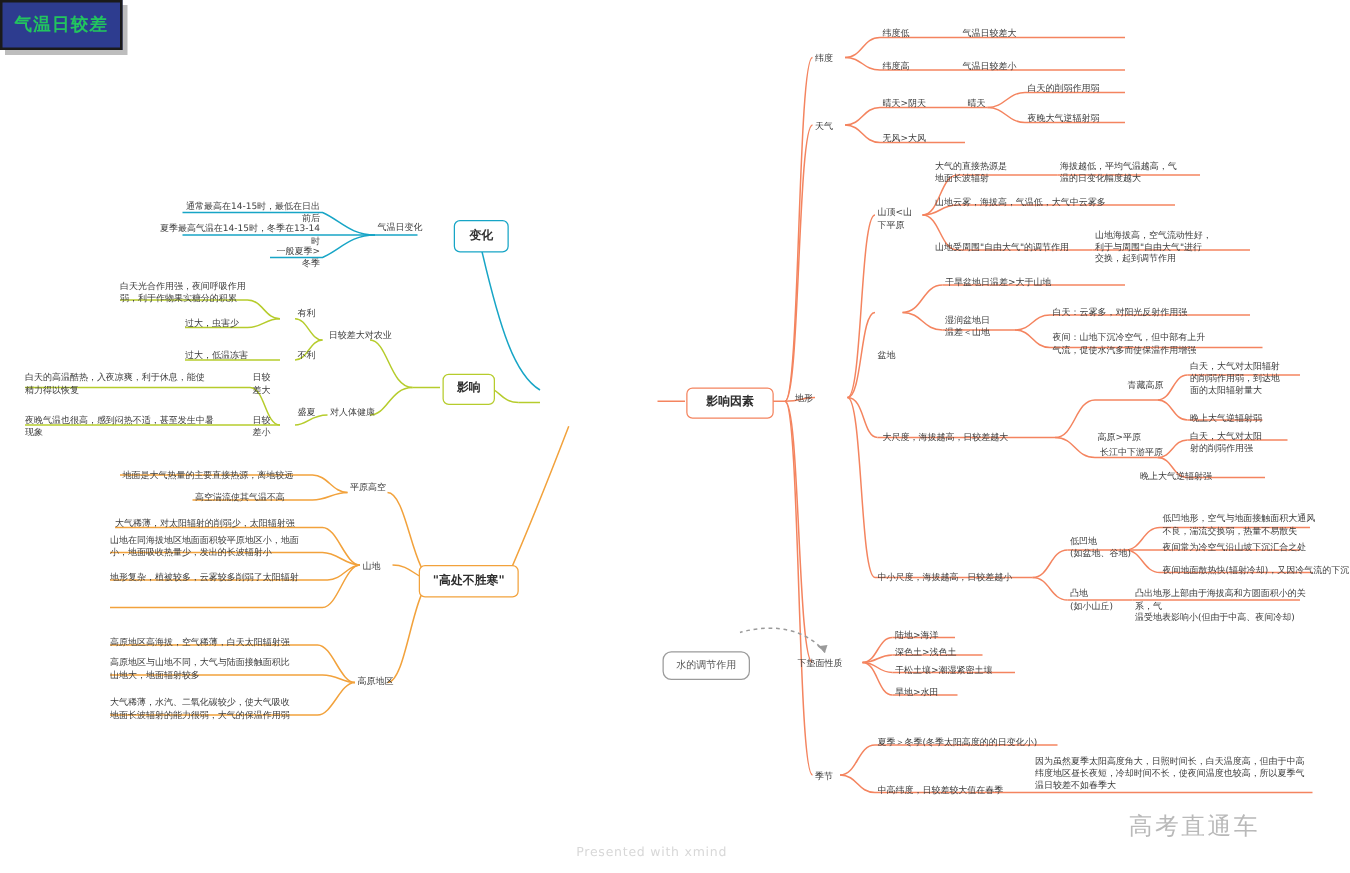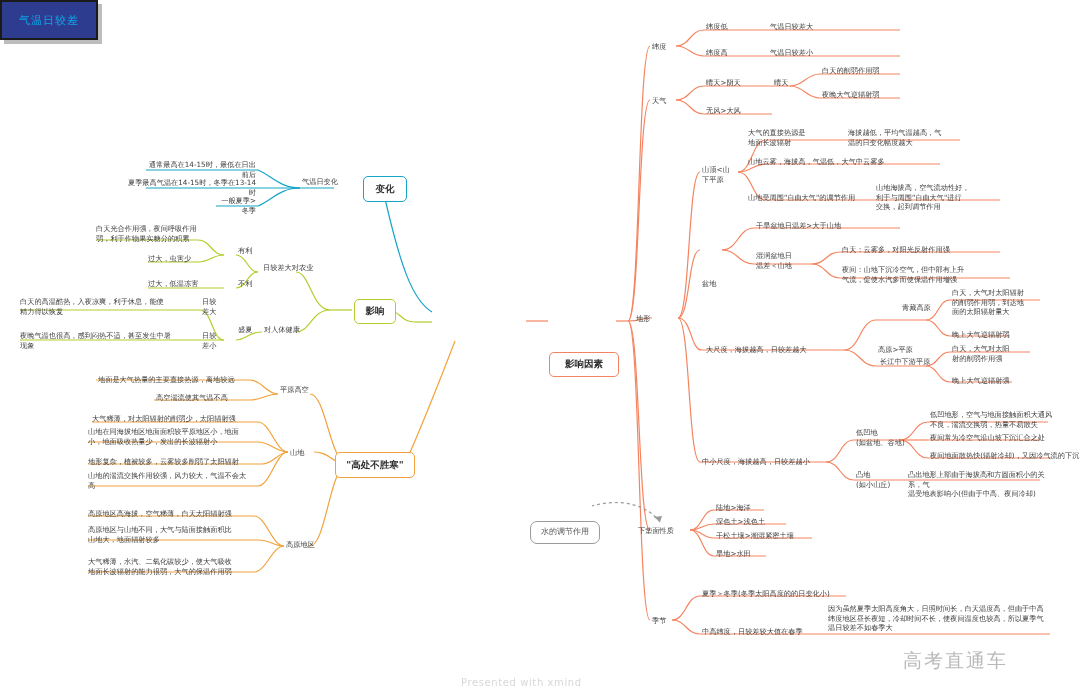--- a/index.html
+++ b/index.html
@@ -9,31 +9,31 @@
     font-size:7.2px;color:#3d3d3d;position:relative;
   }
   #canvas{position:absolute;left:0;top:0;width:1080px;height:698px;}
   svg.links{position:absolute;left:0;top:0;width:1080px;height:698px;pointer-events:none;}
   .node{position:absolute;line-height:1.35;white-space:pre-line;}
   .root{
     left:432px;top:303px;width:94px;height:36px;
     background:#2d3c8f;border:2.5px solid #1a1a1a;
     box-shadow:4px 4px 0 #bdbdbd;
     display:flex;align-items:center;justify-content:center;
-    color:#0ea5e9;font-size:11px;font-weight:normal;letter-spacing:1px;
+    color:#22c55e;font-size:14px;font-weight:bold;letter-spacing:1px;
   }
   .branch-box{
     border:1.4px solid #888;border-radius:5px;background:#fff;
     display:flex;align-items:center;justify-content:center;
     font-size:9.5px;font-weight:bold;text-align:center;
   }
   .bb-change{border-color:#17a5c6;color:#2e2e2e;}
   .bb-effect{border-color:#b6cc2c;color:#2e2e2e;}
   .bb-high{border-color:#f2a23c;color:#2e2e2e;}
-  .bb-factor{border-color:#f4845f;color:#2e2e2e;margin-top:42px;}
+  .bb-factor{border-color:#f4845f;color:#2e2e2e;}
   .bb-water{border-color:#9b9b9b;color:#555;border-radius:7px;font-weight:normal;font-size:8px;}
   .watermark{
     position:absolute;left:903px;top:648px;font-size:19px;color:#b9b9b9;
     letter-spacing:2px;font-family:"DejaVu Sans","Liberation Sans",sans-serif;
   }
   .xmind{
     position:absolute;left:461px;top:677px;font-size:10px;color:#d8d8d8;
     letter-spacing:.6px;
   }
   .t-right{text-align:right;}
@@ -223,22 +223,20 @@
 
   <div class="node" style="left:280px;top:385px;">平原高空</div>
   <div class="node" style="left:98px;top:375px;">地面是大气热量的主要直接热源，离地较远</div>
   <div class="node" style="left:156px;top:393px;">高空湍流使其气温不高</div>
 
   <div class="node" style="left:290px;top:448px;">山地</div>
   <div class="node" style="left:92px;top:414px;">大气稀薄，对太阳辐射的削弱少，太阳辐射强</div>
   <div class="node" style="left:88px;top:427px;width:170px;">山地在同海拔地区地面面积较平原地区小，地面
 小，地面吸收热量少，发出的长波辐射小</div>
   <div class="node" style="left:88px;top:457px;">地形复杂，植被较多，云雾较多削弱了太阳辐射</div>
-  <div class="node" style="left:88px;top:471px;width:168px;">山地的湍流交换作用较强，风力较大，气温不会太
-高</div>
 
   <div class="node" style="left:286px;top:540px;">高原地区</div>
   <div class="node" style="left:88px;top:509px;">高原地区高海拔，空气稀薄，白天太阳辐射强</div>
   <div class="node" style="left:88px;top:525px;width:164px;">高原地区与山地不同，大气与陆面接触面积比
 山地大，地面辐射较多</div>
   <div class="node" style="left:88px;top:557px;width:168px;">大气稀薄，水汽、二氧化碳较少，使大气吸收
 地面长波辐射的能力很弱，大气的保温作用弱</div>
 
   <div class="node" style="left:652px;top:42px;">纬度</div>
   <div class="node" style="left:706px;top:22px;">纬度低</div>
@@ -278,21 +276,21 @@
   <div class="node" style="left:706px;top:345px;">大尺度，海拔越高，日较差越大</div>
   <div class="node" style="left:878px;top:345px;">高原&gt;平原</div>
   <div class="node" style="left:902px;top:303px;">青藏高原</div>
   <div class="node" style="left:952px;top:288px;width:92px;">白天，大气对太阳辐射
 的削弱作用弱，到达地
 面的太阳辐射量大</div>
   <div class="node" style="left:952px;top:330px;">晚上大气逆辐射弱</div>
   <div class="node" style="left:880px;top:357px;">长江中下游平原</div>
   <div class="node" style="left:952px;top:344px;width:88px;">白天，大气对太阳
 射的削弱作用强</div>
-  <div class="node" style="left:952px;top:376px;">晚上大气逆辐射强</div>
+  <div class="node" style="left:912px;top:376px;">晚上大气逆辐射强</div>
 
   <div class="node" style="left:702px;top:457px;">中小尺度，海拔越高，日较差越小</div>
   <div class="node" style="left:856px;top:428px;">低凹地
 (如盆地、谷地)</div>
   <div class="node" style="left:930px;top:410px;width:124px;">低凹地形，空气与地面接触面积大通风
 不良，湍流交换弱，热量不易散失</div>
   <div class="node" style="left:930px;top:433px;">夜间常为冷空气沿山坡下沉汇合之处</div>
   <div class="node" style="left:930px;top:451px;">夜间地面散热快(辐射冷却)，又因冷气流的下沉</div>
   <div class="node" style="left:856px;top:470px;">凸地
 (如小山丘)</div>

